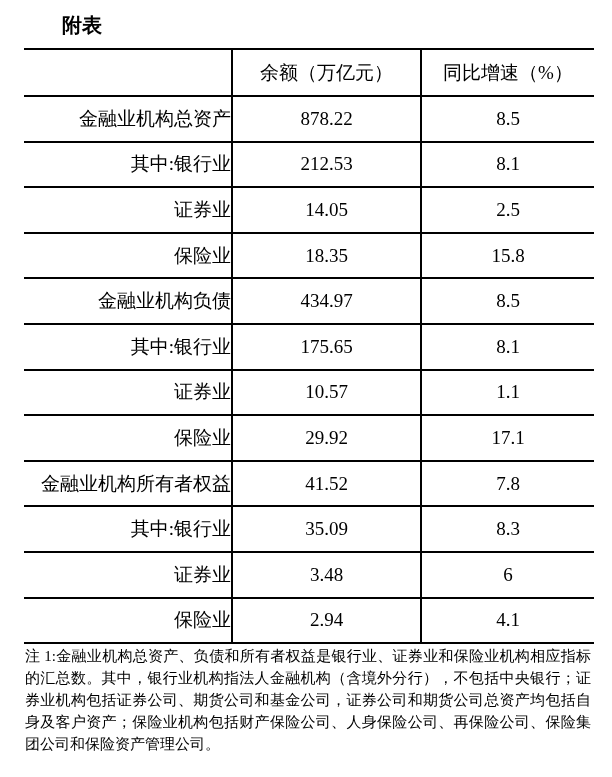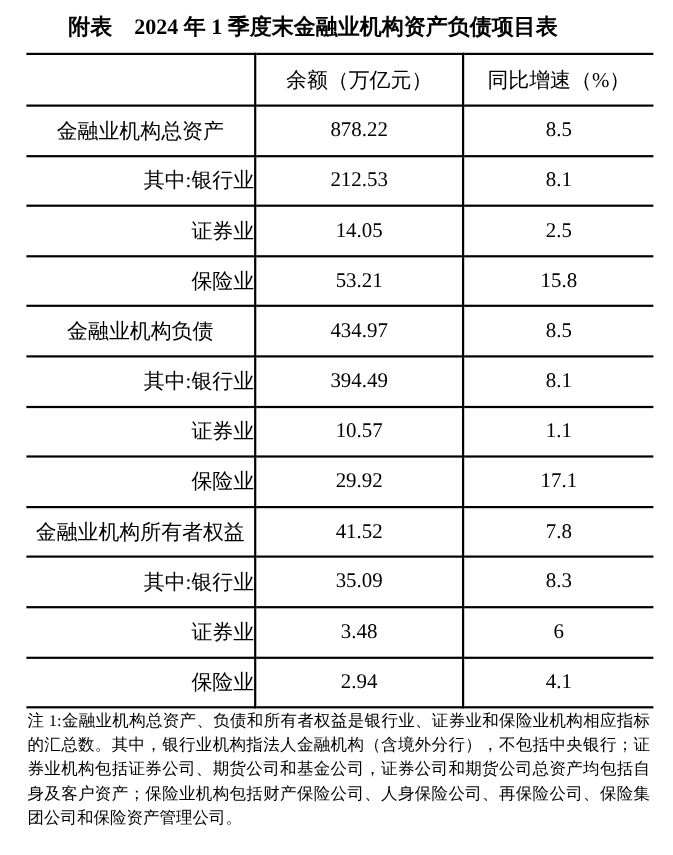--- a/index.html
+++ b/index.html
@@ -42,40 +42,39 @@
     vertical-align: middle;
     white-space: nowrap;
     overflow: hidden;
   }
   table.fin th:nth-child(1), table.fin td:nth-child(1) { border-right: 2px solid #000; }
   table.fin th:nth-child(2), table.fin td:nth-child(2) { border-right: 2px solid #000; }
   col.c1 { width: 208px; }
   col.c2 { width: 189px; }
   col.c3 { width: 173px; }
   table.fin th { text-align: center; }
-  td.label-main { text-align: center; padding-left: 5px; }
+  td.label-main { text-align: right; padding-left: 5px; }
   td.label-sub { text-align: right; padding-right: 21px; }
   td.num { text-align: center; }
   .notes {
     position: absolute;
     left: 25px;
     top: 645px;
     width: 566px;
     font-size: 15px;
     line-height: 22px;
     text-align: justify;
     text-justify: inter-ideograph;
   }
 </style>
 </head>
 <body>
 
 <div class="title">
   <span>附表</span>
-  <span>2024 年 1 季度末金融业机构资产负债项目表</span>
 </div>
 
 <table class="fin">
   <colgroup>
       <col class="c1">
       <col class="c2">
       <col class="c3">
     </colgroup>
   <thead>
     <tr>
@@ -95,31 +94,31 @@
       <td class="num">212.53</td>
       <td class="num">8.1</td>
     </tr>
     <tr>
       <td class="label-sub">证券业</td>
       <td class="num">14.05</td>
       <td class="num">2.5</td>
     </tr>
     <tr>
       <td class="label-sub">保险业</td>
-      <td class="num">53.21</td>
+      <td class="num">18.35</td>
       <td class="num">15.8</td>
     </tr>
     <tr>
       <td class="label-main">金融业机构负债</td>
       <td class="num">434.97</td>
       <td class="num">8.5</td>
     </tr>
     <tr>
       <td class="label-sub">其中:银行业</td>
-      <td class="num">394.49</td>
+      <td class="num">175.65</td>
       <td class="num">8.1</td>
     </tr>
     <tr>
       <td class="label-sub">证券业</td>
       <td class="num">10.57</td>
       <td class="num">1.1</td>
     </tr>
     <tr>
       <td class="label-sub">保险业</td>
       <td class="num">29.92</td>

